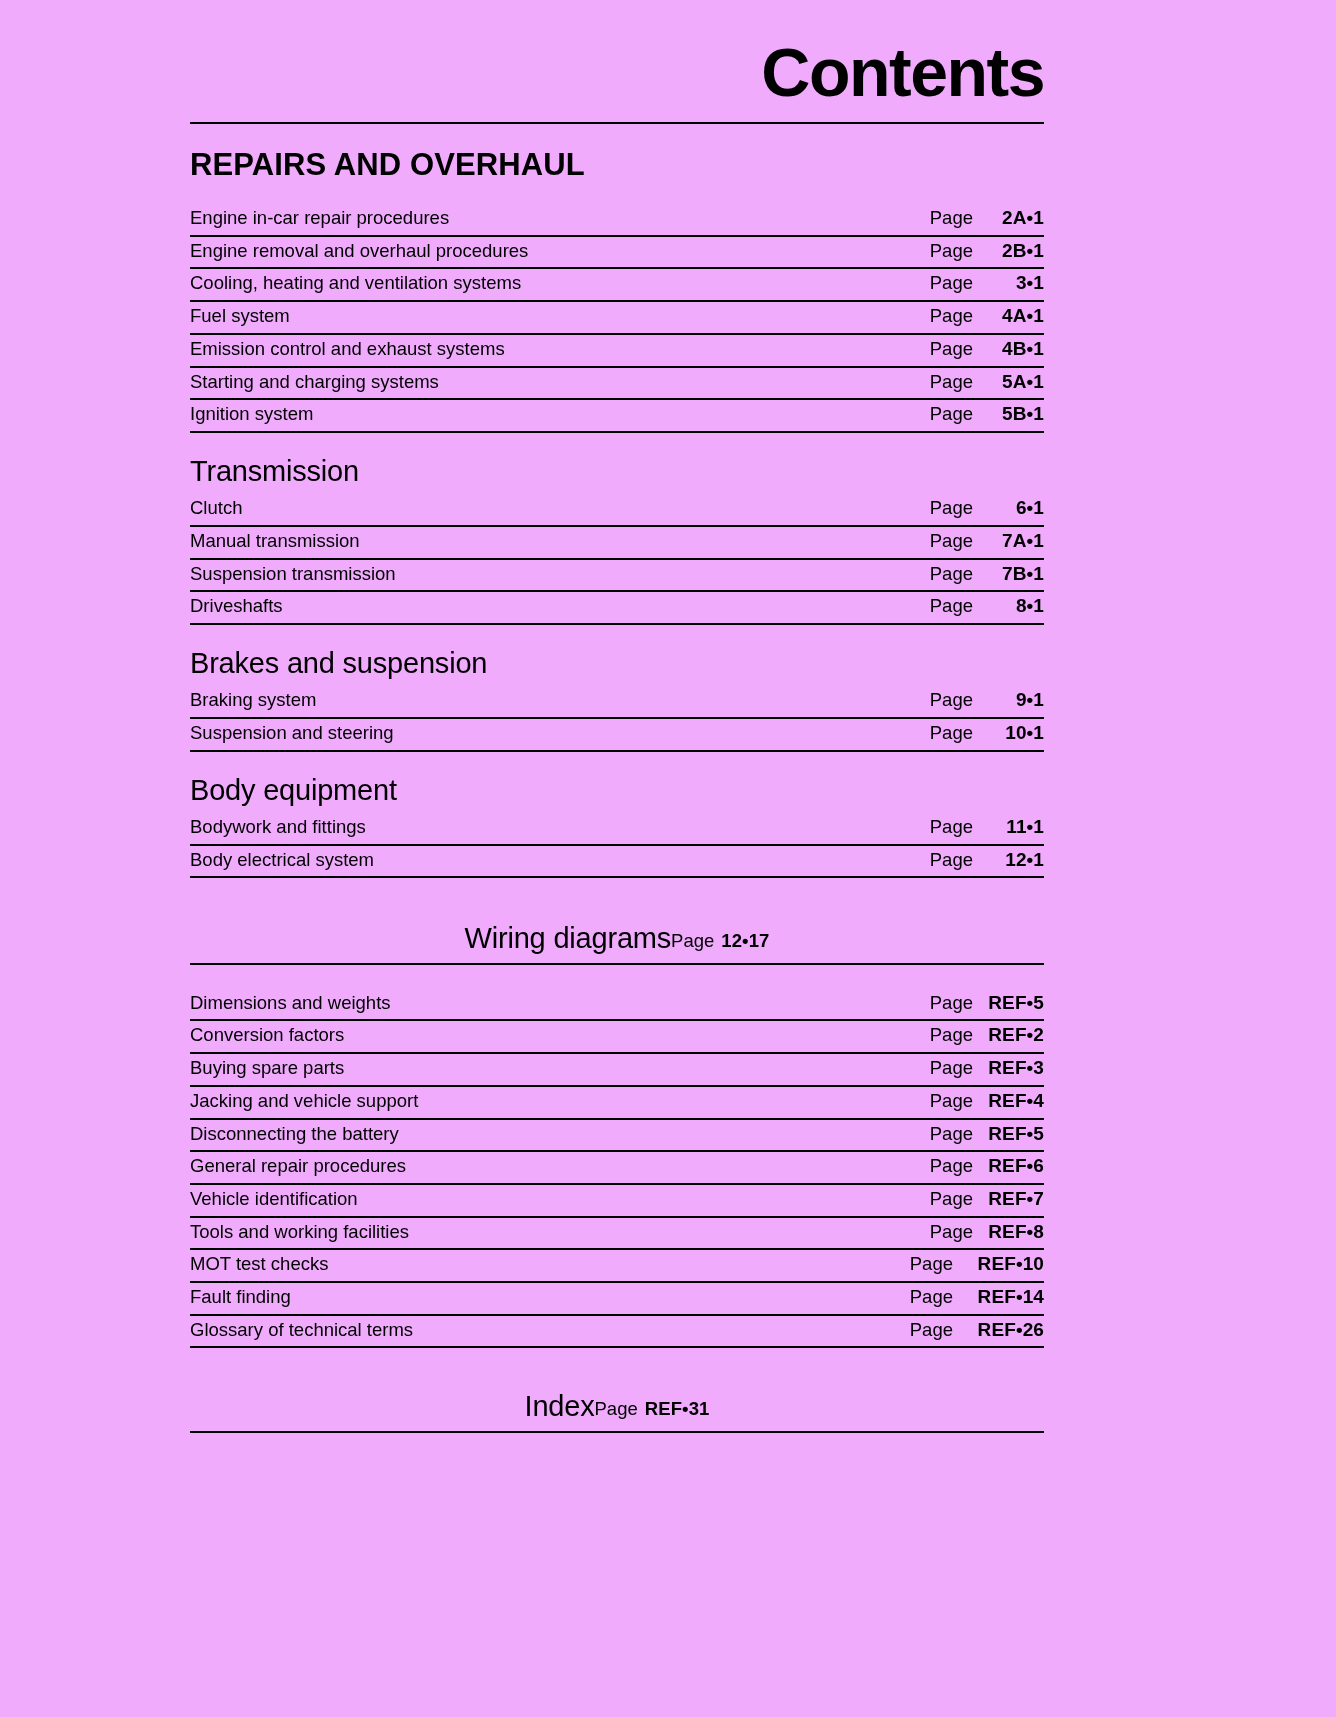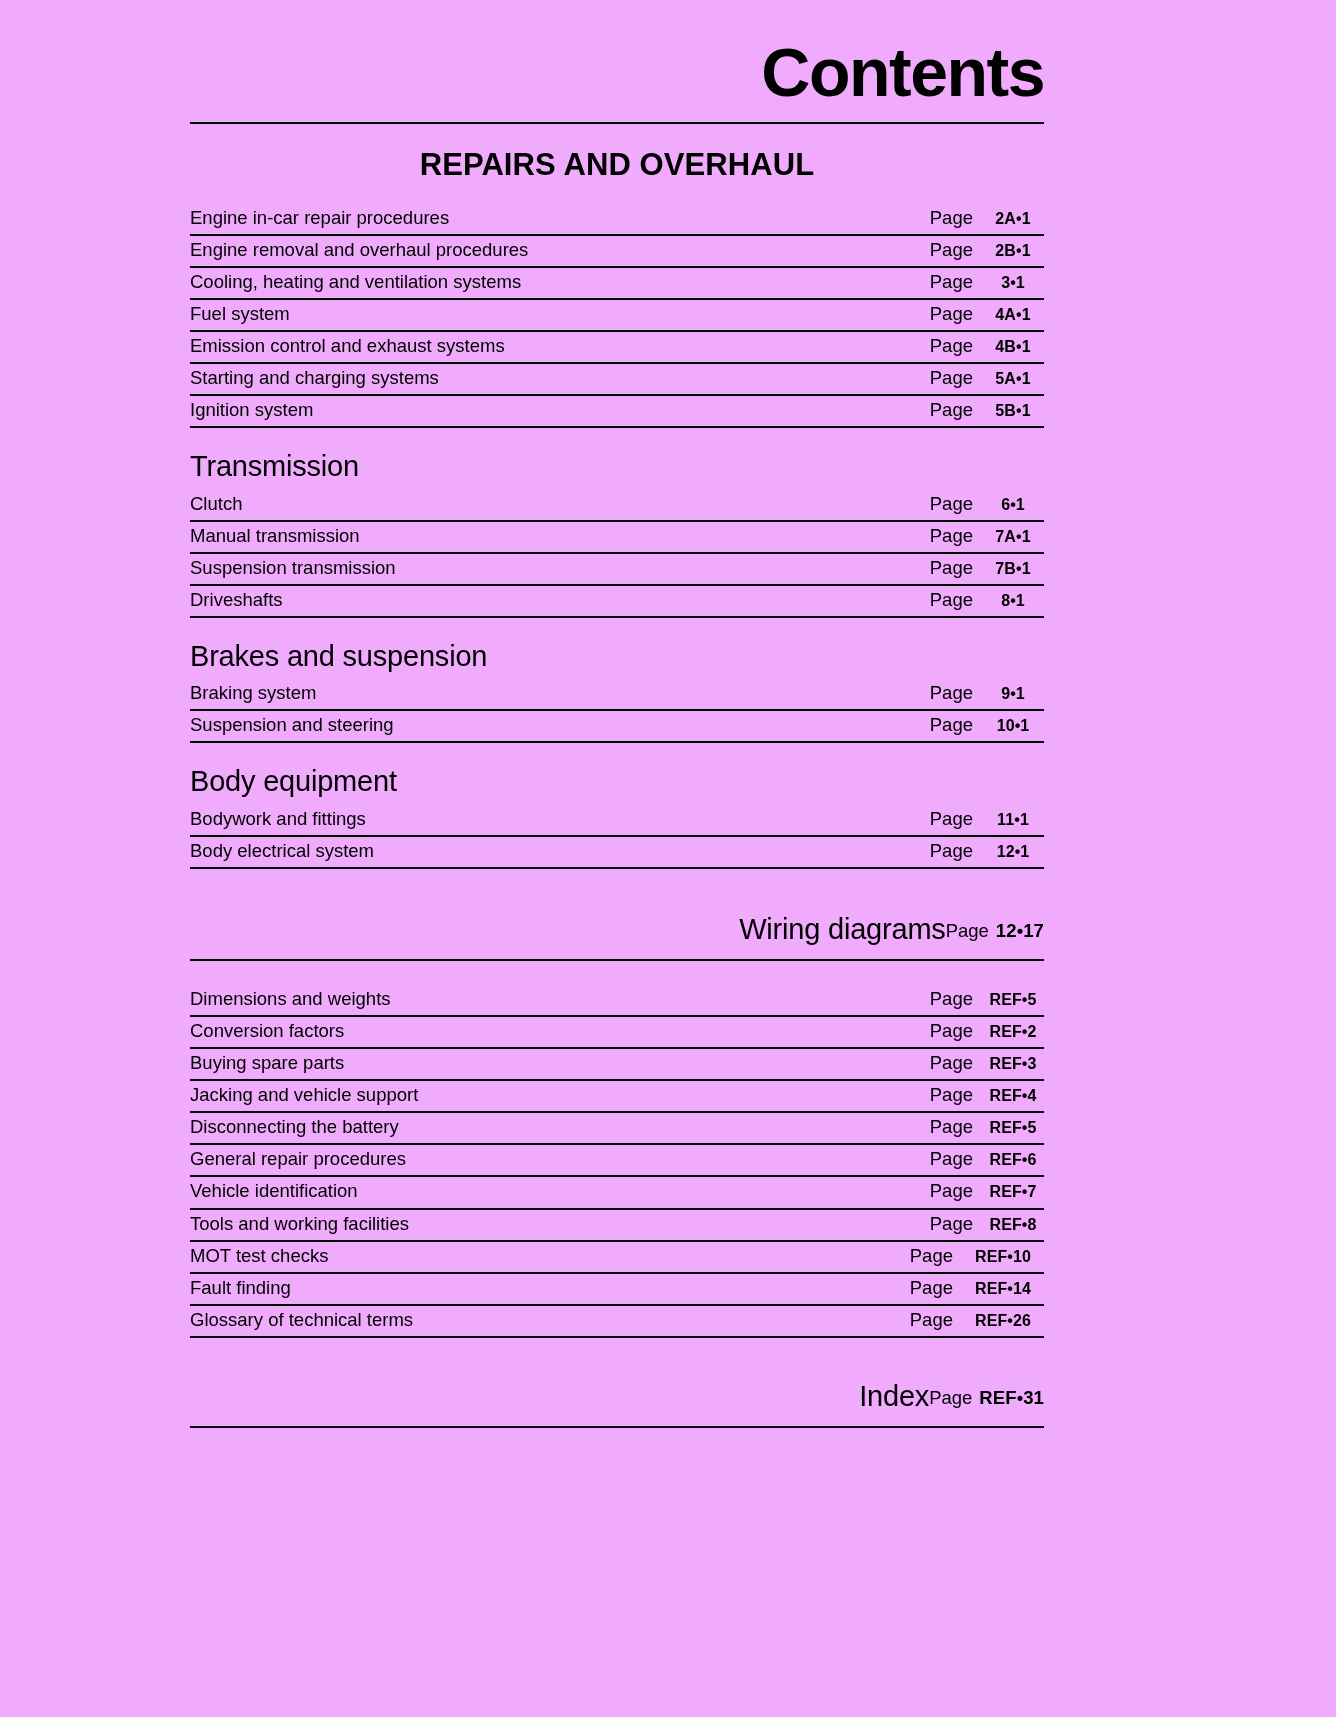--- a/index.html
+++ b/index.html
@@ -45,21 +45,20 @@
   .content {
     margin: 0 292px 0 190px;
   }
 
   .part-title {
     font-size: 31px;
     font-weight: bold;
     letter-spacing: 0.1px;
     margin: 24px 0 0 0;
     line-height: 1.1;
-    text-align: center;
   }
   .part-title.reference {
     margin-top: 60px;
   }
 
   .group {
     margin-top: 22px;
   }
   .group-title {
     font-size: 29px;
@@ -86,40 +85,40 @@
     white-space: nowrap;
     display: flex;
     align-items: baseline;
   }
   .row-page .pg-word {
     font-weight: normal;
     font-size: 18.5px;
   }
   .row-page .pg-num {
     font-weight: bold;
-    font-size: 16px;
-    text-align: center;
+    font-size: 19px;
+    text-align: right;
     min-width: 62px;
     margin-left: 9px;
     letter-spacing: 0.1px;
   }
   .row-page .pg-num.wide {
     min-width: 82px;
   }
 
   
 
   
   .bigrow {
     display: flex;
     align-items: flex-end;
-    justify-content: flex-end;
+    justify-content: center;
     border-bottom: 2.5px solid #000;
     margin-top: 44px;
-    padding-bottom: 13px;
+    padding-bottom: 7px;
   }
   .bigrow-title {
     font-size: 29px;
     font-weight: normal;
     letter-spacing: -0.2px;
     line-height: 1.15;
   }
   .bigrow-page {
     display: flex;
     align-items: baseline;

